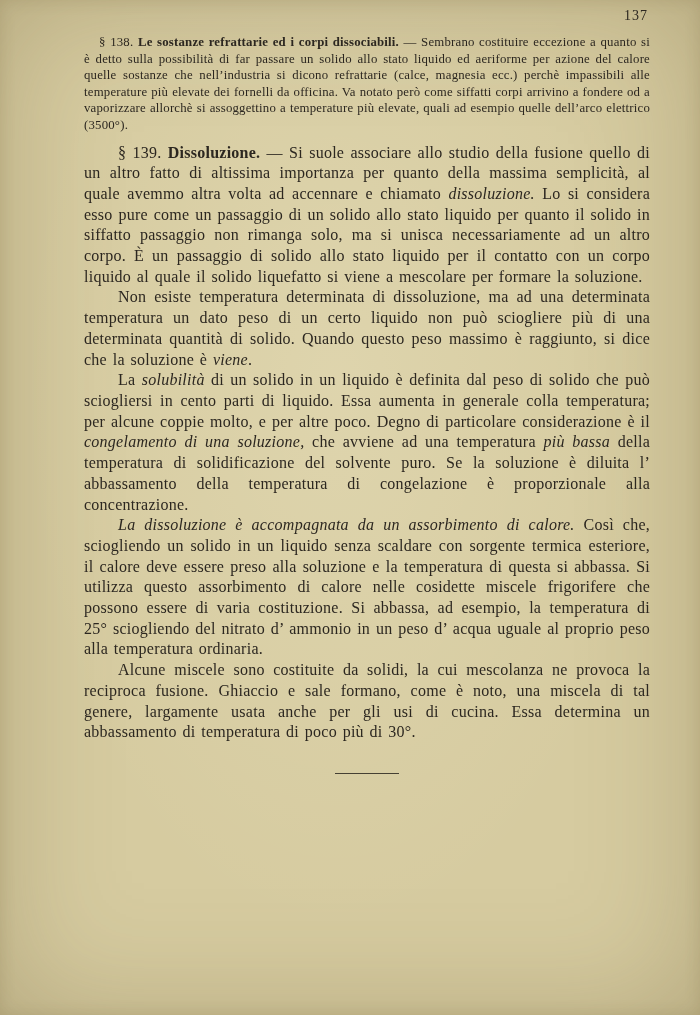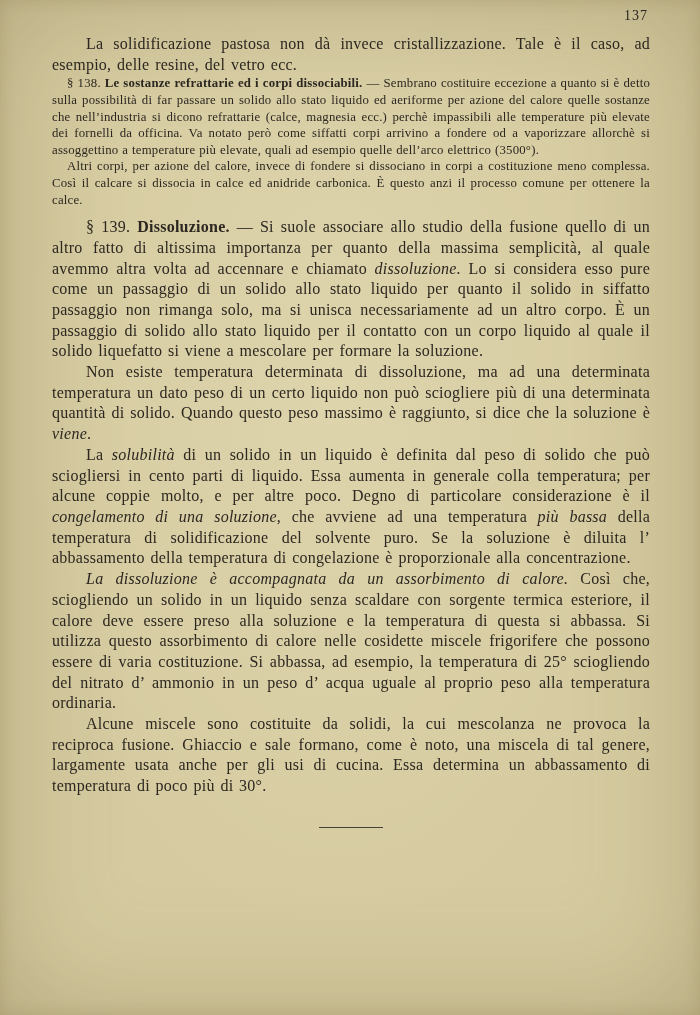--- a/index.html
+++ b/index.html
@@ -5,21 +5,21 @@
   * { box-sizing: border-box; }
   html, body { margin: 0; padding: 0; }
   body {
     width: 700px; height: 1015px; overflow: hidden;
     background: #b8ac84;
     font-family: "Liberation Serif", serif;
   }
   .page {
     position: relative;
     width: 700px; height: 1015px;
-    padding: 34px 50px 0 52px;
+    padding: 34px 50px 0 84px;
     background:
       radial-gradient(ellipse at 48% 38%, rgba(255,250,224,0.20), rgba(0,0,0,0) 62%),
       var(--paper, #d6cba0);
     box-shadow:
       inset 0 0 120px rgba(104,87,47,0.30),
       inset 0 0 16px  rgba(104,87,47,0.18);
     color: var(--ink, #2c2720);
   }
   .page-number {
     position: absolute; top: 8px; right: 52px;
@@ -45,23 +45,21 @@
     margin: 30px auto 0;
   }
 </style>
 </head>
 <body>
 
 <div class="page">
   <div class="page-number">137</div>
 
   <div class="text-column">
-      <p class="para normal"><span>La solidificazione pastosa non dà invece cristallizzazione. Tale è il caso, ad esempio, delle resine, del vetro ecc.</span></p>
       <p class="para small space-before"><span>§ 138. </span><span class="b">Le sostanze refrattarie ed i corpi dissociabili.</span><span> — Sembrano costituire eccezione a quanto si è detto sulla possibilità di far passare un solido allo stato liquido ed aeriforme per azione del calore quelle sostanze che nell’industria si dicono refrattarie (calce, magnesia ecc.) perchè impassibili alle temperature più elevate dei fornelli da officina. Va notato però come siffatti corpi arrivino a fondere od a vaporizzare allorchè si assoggettino a temperature più elevate, quali ad esempio quelle dell’arco elettrico (3500°).</span></p>
-      <p class="para small"><span>Altri corpi, per azione del calore, invece di fondere si dissociano in corpi a costituzione meno complessa. Così il calcare si dissocia in calce ed anidride carbonica. È questo anzi il processo comune per ottenere la calce.</span></p>
       <p class="para normal space-before"><span>§ 139. </span><span class="b">Dissoluzione.</span><span> — Si suole associare allo studio della fusione quello di un altro fatto di altissima importanza per quanto della massima semplicità, al quale avemmo altra volta ad accennare e chiamato </span><span class="i">dissoluzione.</span><span> Lo si considera esso pure come un passaggio di un solido allo stato liquido per quanto il solido in siffatto passaggio non rimanga solo, ma si unisca necessariamente ad un altro corpo. È un passaggio di solido allo stato liquido per il contatto con un corpo liquido al quale il solido liquefatto si viene a mescolare per formare la soluzione.</span></p>
       <p class="para normal"><span>Non esiste temperatura determinata di dissoluzione, ma ad una determinata temperatura un dato peso di un certo liquido non può sciogliere più di una determinata quantità di solido. Quando questo peso massimo è raggiunto, si dice che la soluzione è </span><span class="i">viene</span><span>.</span></p>
       <p class="para normal"><span>La </span><span class="i">solubilità</span><span> di un solido in un liquido è definita dal peso di solido che può sciogliersi in cento parti di liquido. Essa aumenta in generale colla temperatura; per alcune coppie molto, e per altre poco. Degno di particolare considerazione è il </span><span class="i">congelamento di una soluzione,</span><span> che avviene ad una temperatura </span><span class="i">più bassa</span><span> della temperatura di solidificazione del solvente puro. Se la soluzione è diluita l’ abbassamento della temperatura di congelazione è proporzionale alla concentrazione.</span></p>
       <p class="para normal"><span class="i">La dissoluzione è accompagnata da un assorbimento di calore.</span><span> Così che, sciogliendo un solido in un liquido senza scaldare con sorgente termica esteriore, il calore deve essere preso alla soluzione e la temperatura di questa si abbassa. Si utilizza questo assorbimento di calore nelle cosidette miscele frigorifere che possono essere di varia costituzione. Si abbassa, ad esempio, la temperatura di 25° sciogliendo del nitrato d’ ammonio in un peso d’ acqua uguale al proprio peso alla temperatura ordinaria.</span></p>
       <p class="para normal"><span>Alcune miscele sono costituite da solidi, la cui mescolanza ne provoca la reciproca fusione. Ghiaccio e sale formano, come è noto, una miscela di tal genere, largamente usata anche per gli usi di cucina. Essa determina un abbassamento di temperatura di poco più di 30°.</span></p>
     </div>
 
   <div class="divider"></div>
 </div>
 

